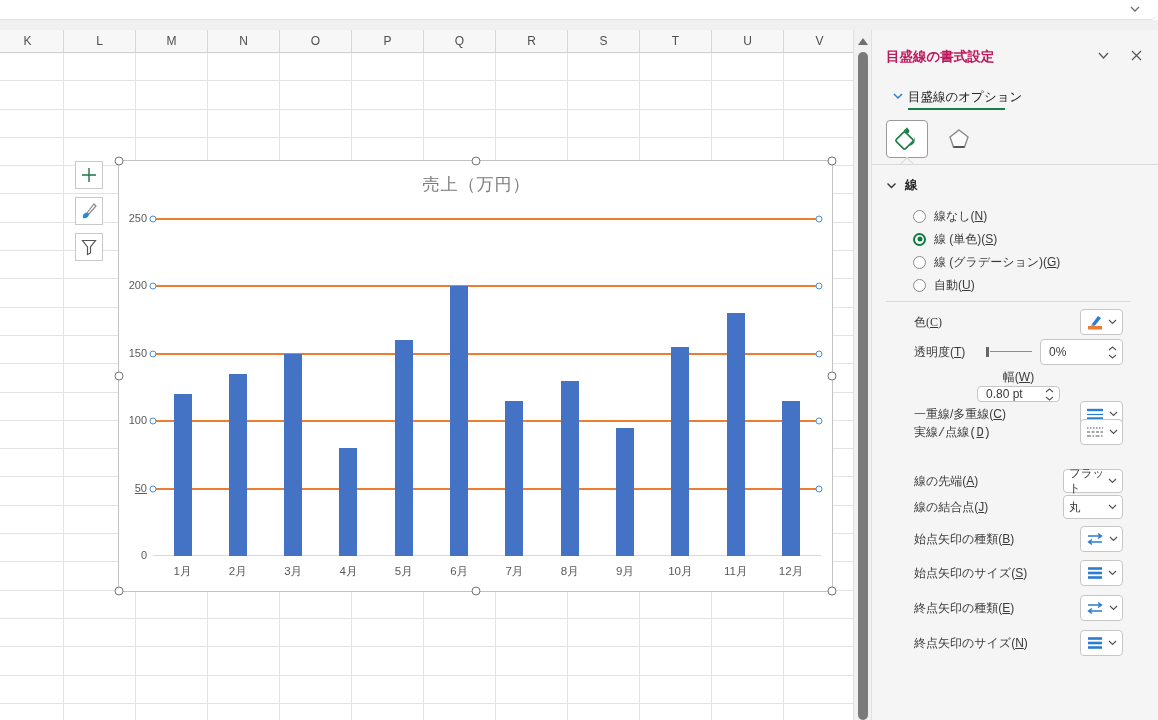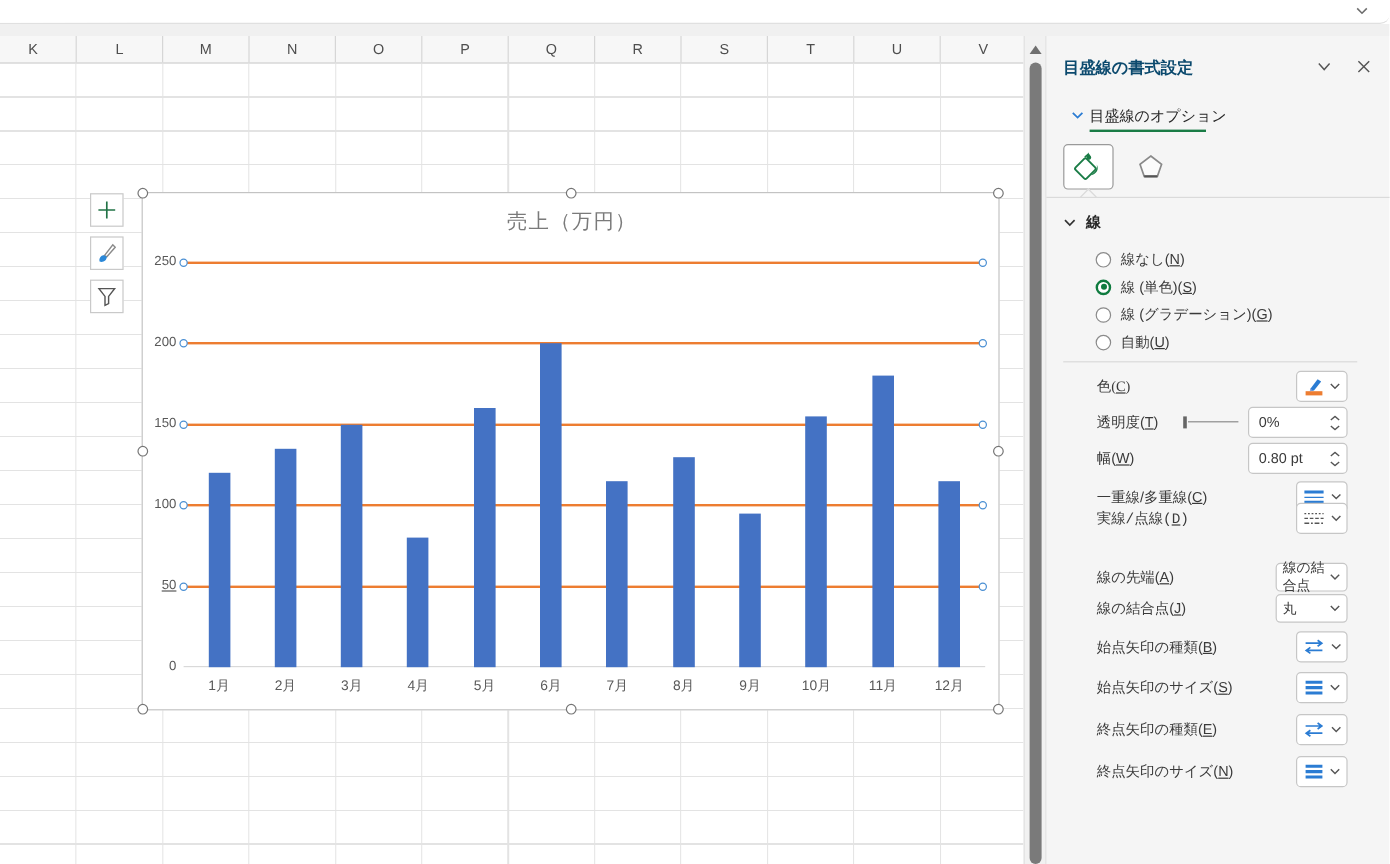--- a/index.html
+++ b/index.html
@@ -51,21 +51,21 @@
 
   
   .chart-btns { position:absolute; left:75px; top:161px; width:28px; z-index:4; }
   .cbtn { width:28px; height:28px; background:#fff; border:1px solid #c9c9c9; margin-bottom:8px;
           display:flex; align-items:center; justify-content:center; }
   .cbtn:nth-child(3){ margin-top:4px; }
 
   
   .panel { position:absolute; left:871px; top:30px; width:287px; height:690px; background:#f5f5f5;
            border-left:1px solid #e1e1e1; font-size:12px; color:#3a3a3a; }
-  .p-title { position:absolute; left:14px; top:18px; font-size:13.5px; font-weight:bold; color:#0c4a6e;text-align:center; }
+  .p-title { position:absolute; left:14px; top:18px; font-size:13.5px; font-weight:bold; color:#be185d;text-align:center; }
   .p-collapse { position:absolute; top:19px; left:224px; color:#555; cursor:default; }
   .p-close { position:absolute; top:19px; left:258px; color:#555; }
   .p-opts-chev { position:absolute; left:20px; top:61px; }
   .p-opts { position:absolute; left:36px; top:59px; font-size:12.5px; color:#262626; }
   .p-opts-underline { position:absolute; left:36px; top:78px; width:97px; height:2px; background:#1a7c46; }
   .tabicons { position:absolute; left:14px; top:90px; display:flex; gap:10px; align-items:center; }
   .tabicon { width:42px; height:38px; display:flex; align-items:center; justify-content:center; border-radius:4px; }
   .tabicon.sel { background:#fff; border:1px solid #9a9a9a; }
   .tab-divider { position:absolute; left:0px; top:134px; width:287px; height:1px; background:#dadada; }
   .tab-notch { position:absolute; left:30px; top:129px; width:10px; height:10px; background:#f5f5f5;
@@ -315,21 +315,21 @@
             <span class="spinners">
               <svg width="9" height="5" viewBox="0 0 9 5">
                 <polyline points="1,4 4.5,1 8,4" fill="none" stroke="#555" stroke-width="1.1"></polyline>
               </svg>
               <svg width="9" height="5" viewBox="0 0 9 5">
                 <polyline points="1,1 4.5,4 8,1" fill="none" stroke="#555" stroke-width="1.1"></polyline>
               </svg>
             </span>
           </div>
         </div>
-        <div class="prow" style="top: 339px;">
+        <div class="prow" style="top: 339px; flex-direction: column;">
           <div class="plabel"><span>幅(</span><u>W</u><span>)</span></div>
           <div class="spacer"></div>
           <div class="ctrl spin">
             <span>0.80 pt</span>
             <span class="spinners">
               <svg width="9" height="5" viewBox="0 0 9 5">
                 <polyline points="1,4 4.5,1 8,4" fill="none" stroke="#555" stroke-width="1.1"></polyline>
               </svg>
               <svg width="9" height="5" viewBox="0 0 9 5">
                 <polyline points="1,1 4.5,4 8,1" fill="none" stroke="#555" stroke-width="1.1"></polyline>
@@ -370,21 +370,21 @@
               <svg width="9" height="6" viewBox="0 0 9 6">
                 <polyline points="1,1 4.5,4.5 8,1" fill="none" stroke="#555" stroke-width="1.2"></polyline>
               </svg>
             </span>
           </div>
         </div>
         <div class="prow" style="top: 438px;">
           <div class="plabel"><span>線の先端(</span><u>A</u><span>)</span></div>
           <div class="spacer"></div>
           <div class="ctrl ddtext">
-            <span>線の結合点</span>
+            <span>フラット</span>
             <span>
               <svg width="9" height="6" viewBox="0 0 9 6">
                 <polyline points="1,1 4.5,4.5 8,1" fill="none" stroke="#555" stroke-width="1.2"></polyline>
               </svg>
             </span>
           </div>
         </div>
         <div class="prow" style="top: 464px;">
           <div class="plabel"><span>線の結合点(</span><u>J</u><span>)</span></div>
           <div class="spacer"></div>

